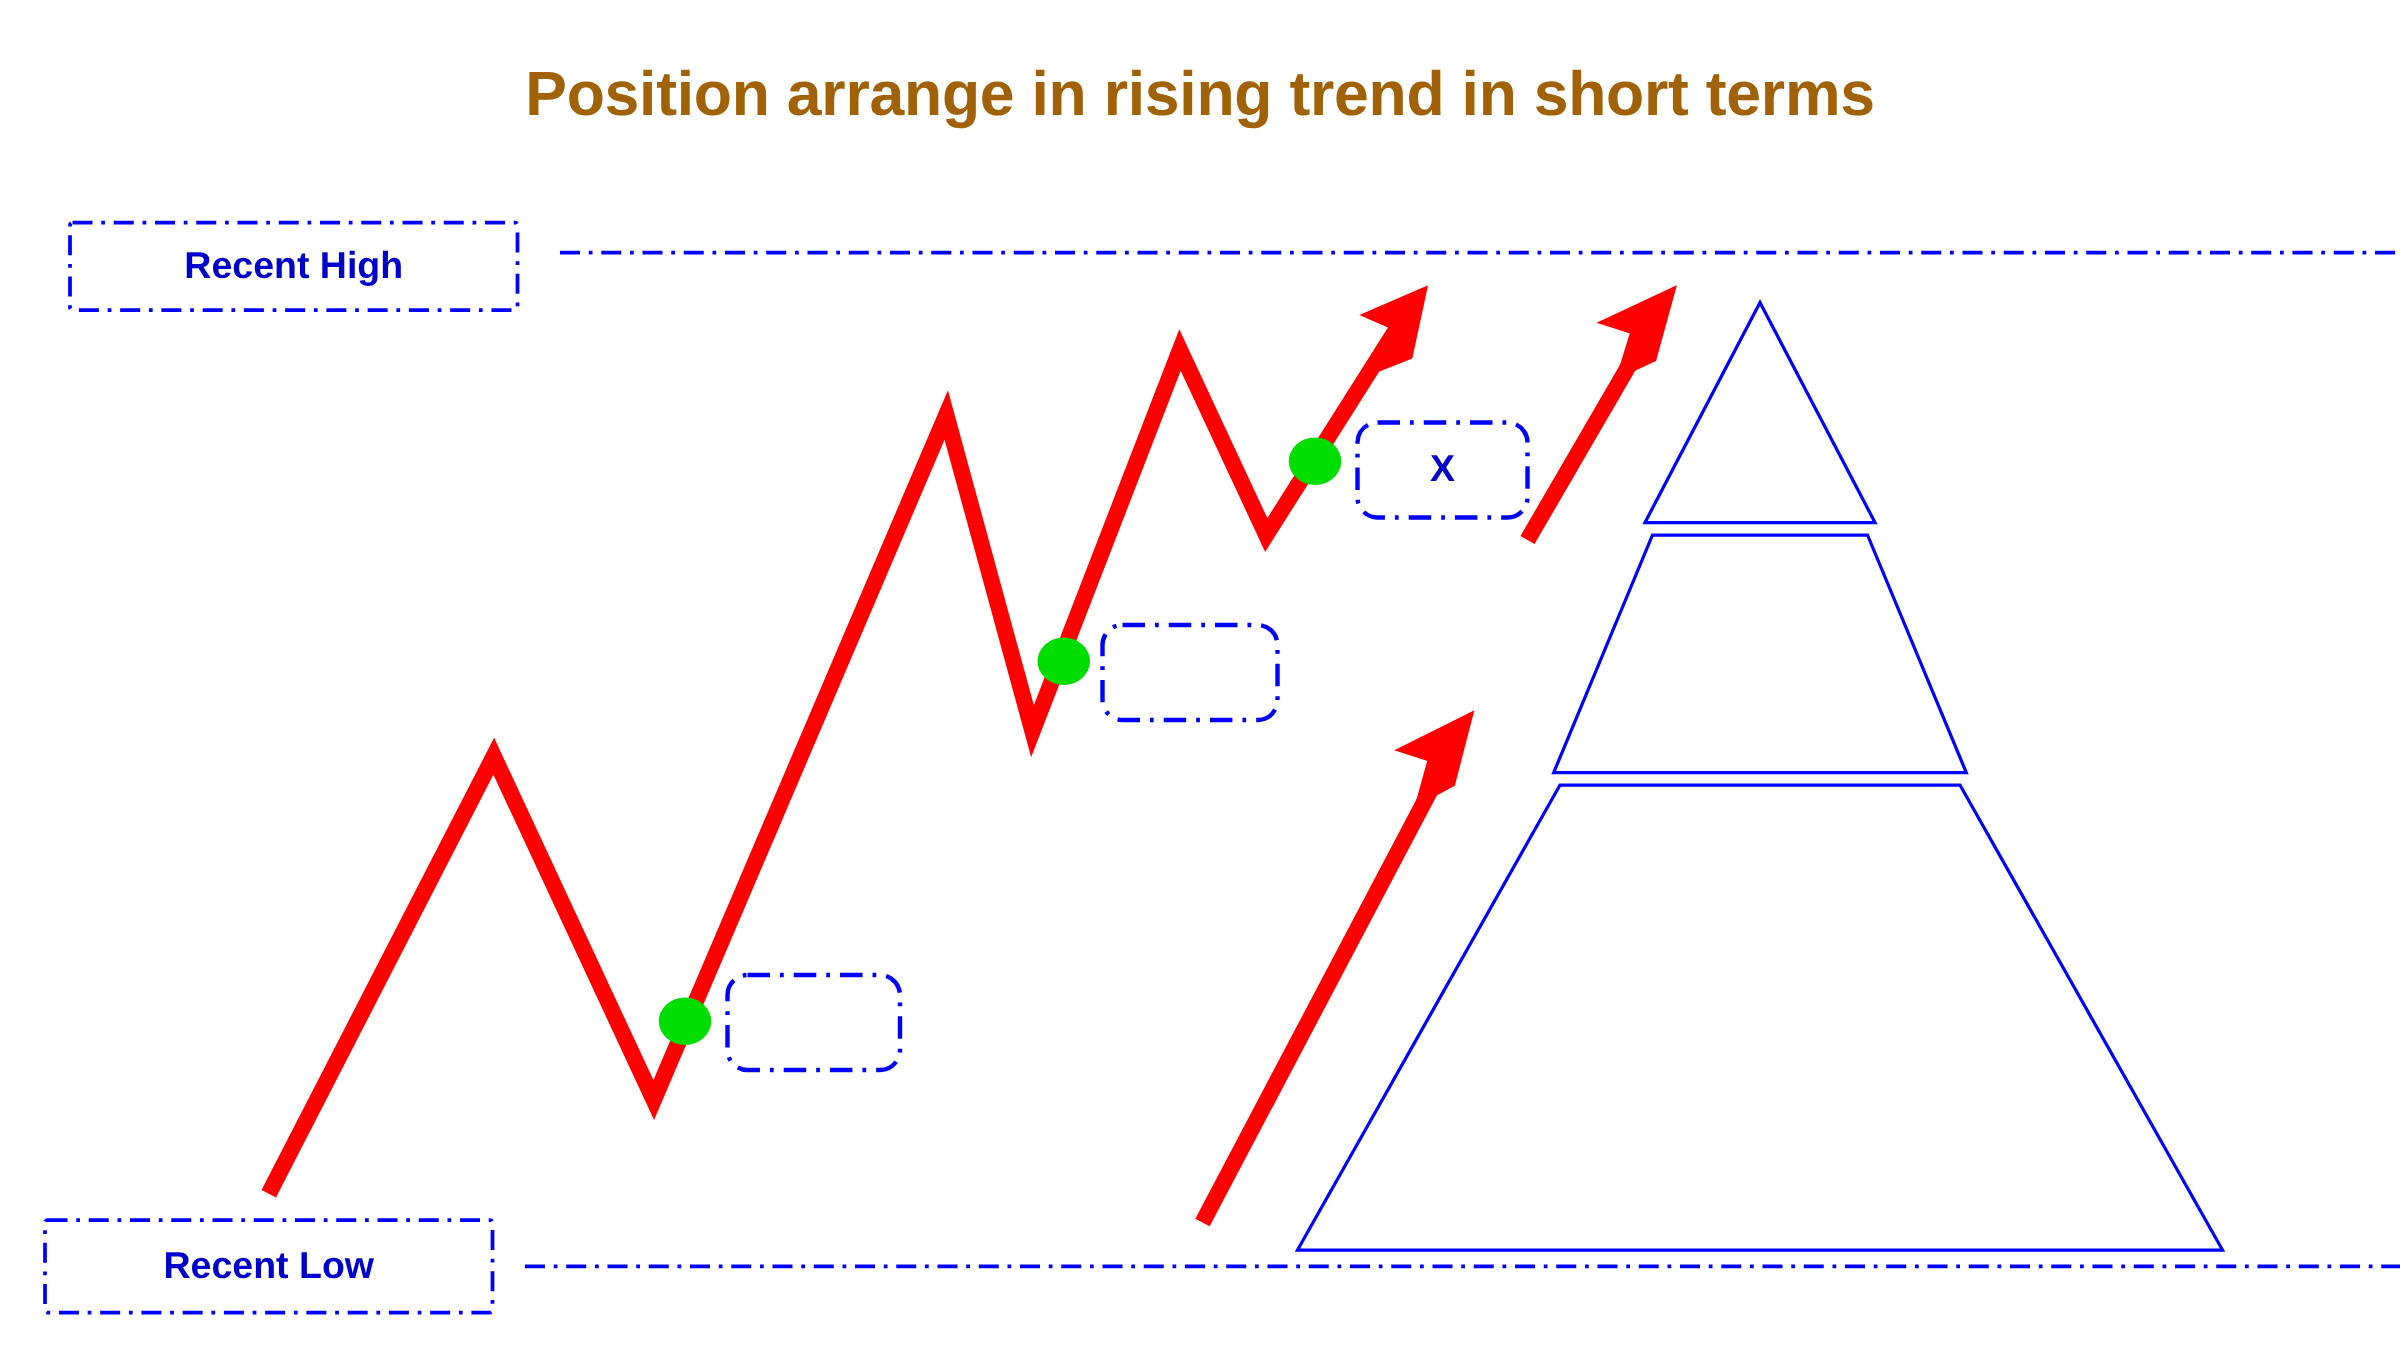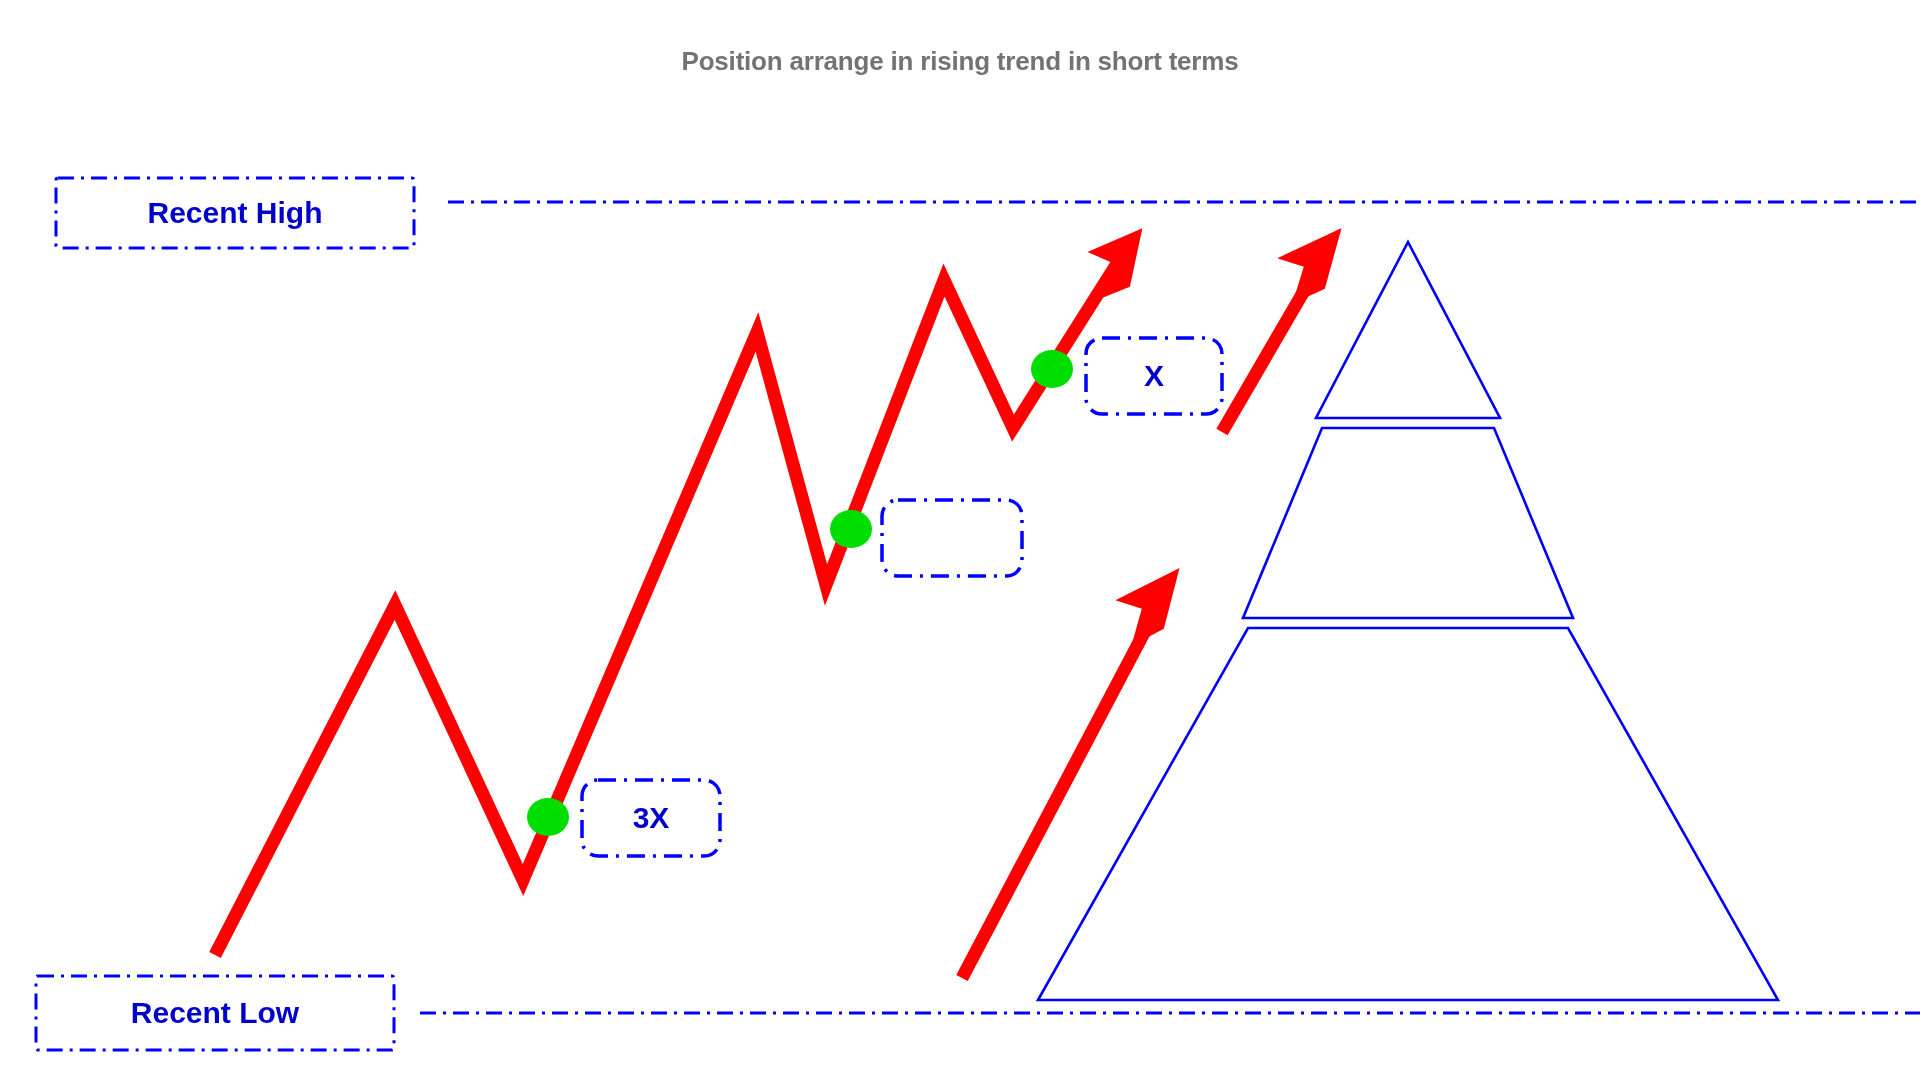--- a/index.html
+++ b/index.html
@@ -31,23 +31,23 @@
   }
 
   .slide-title {
     position: absolute;
     left: 0;
     top: 46px;
     width: 1920px;
     text-align: center;
     font-family: "Liberation Sans", sans-serif;
     font-weight: bold;
-    font-size: 26px;
+    font-size: 50px;
     letter-spacing: -0.2px;
-    color: #737373;
+    color: #a16207;
     white-space: nowrap;
   }
 
   
   .callout {
     position: absolute;
     box-sizing: border-box;
     display: flex;
     align-items: center;
     justify-content: center;
@@ -123,22 +123,19 @@
   </svg>
 
   <div class="level-box" style="left:36px; top:976px; width:358px; height:74px;">
     <span>Recent Low</span>
   </div>
 
   <div class="level-box" style="left:56px; top:178px; width:358px; height:70px;">
     <span>Recent High</span>
   </div>
 
-  <div class="callout mult-box" style="left:582px; top:780px; width:138px; height:76px;">
-    <span class="callout-label">3X</span>
-  </div>
 
 
   <div class="callout mult-box" style="left:1086px; top:338px; width:136px; height:76px;">
     <span class="callout-label">X</span>
   </div>
 
 </div>
 
 </body></html>

